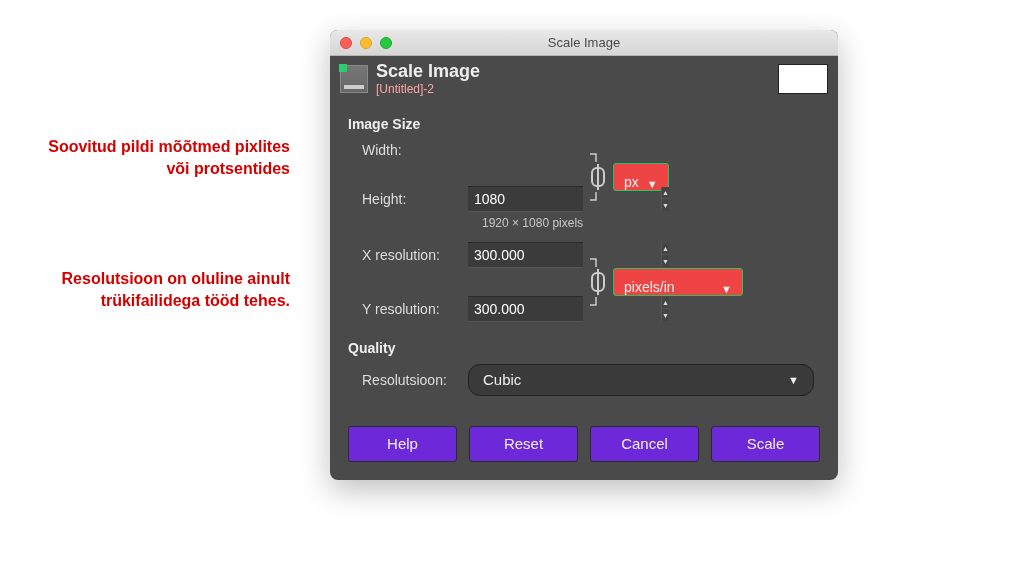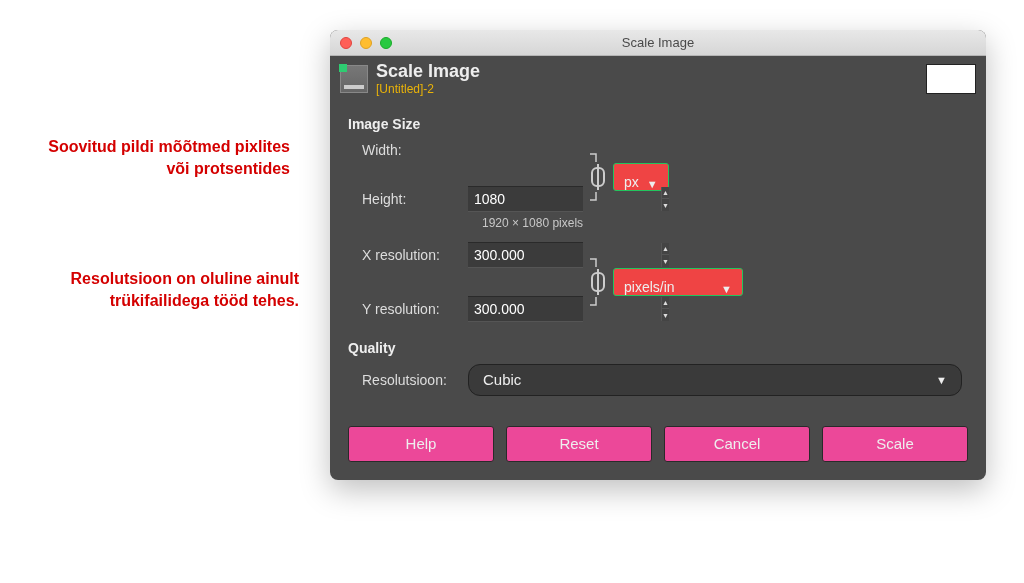--- a/index.html
+++ b/index.html
@@ -13,27 +13,27 @@
   }
   .annotation {
     position: absolute;
     color: #d40000;
     font-weight: bold;
     font-size: 16px;
     text-align: right;
     line-height: 1.35;
   }
   #annotation-1 { top: 136px; left: 30px; width: 260px; }
-  #annotation-2 { top: 268px; left: 39px; width: 260px; }
+  #annotation-2 { top: 268px; left: 30px; width: 260px; }
 
   .window {
     position: absolute;
     left: 330px;
     top: 30px;
-    width: 656px;
+    width: 508px;
     border-radius: 8px;
     background: #4a4a4a;
     box-shadow: 0 10px 30px rgba(0,0,0,0.25);
     overflow: hidden;
   }
   .titlebar {
     height: 26px;
     background: linear-gradient(#e8e8e8, #d6d6d6);
     display: flex;
     align-items: center;
@@ -80,21 +80,21 @@
   }
   .header-icon::after {
     content: "";
     position: absolute;
     left: 3px; right: 3px; bottom: 3px;
     height: 4px;
     background: #ccc;
   }
   .header-text { color: #eee; }
   .header-title { font-size: 18px; font-weight: bold; line-height: 1.1; }
-  .header-subtitle { font-size: 12px; color: #eab308; }
+  .header-subtitle { font-size: 12px; color: #fca5a5; }
   .swatch {
     margin-left: auto;
     width: 50px; height: 30px;
     background: #fff;
     border: 1px solid #222;
   }
 
   .content {
     padding: 8px 24px 14px 18px;
     color: #ddd;
@@ -205,21 +205,21 @@
   }
 
   .button-bar {
     display: flex;
     gap: 12px;
     padding: 14px 18px 18px 18px;
   }
   .btn {
     flex: 1;
     height: 36px;
-    background: #ec4899;
+    background: #6d28d9;
     border: 1px solid #2a2a2a;
     border-radius: 3px;
     color: #eee;
     font-size: 15px;
     display: flex;
     align-items: center;
     justify-content: center;
     cursor: pointer;
   }
 

